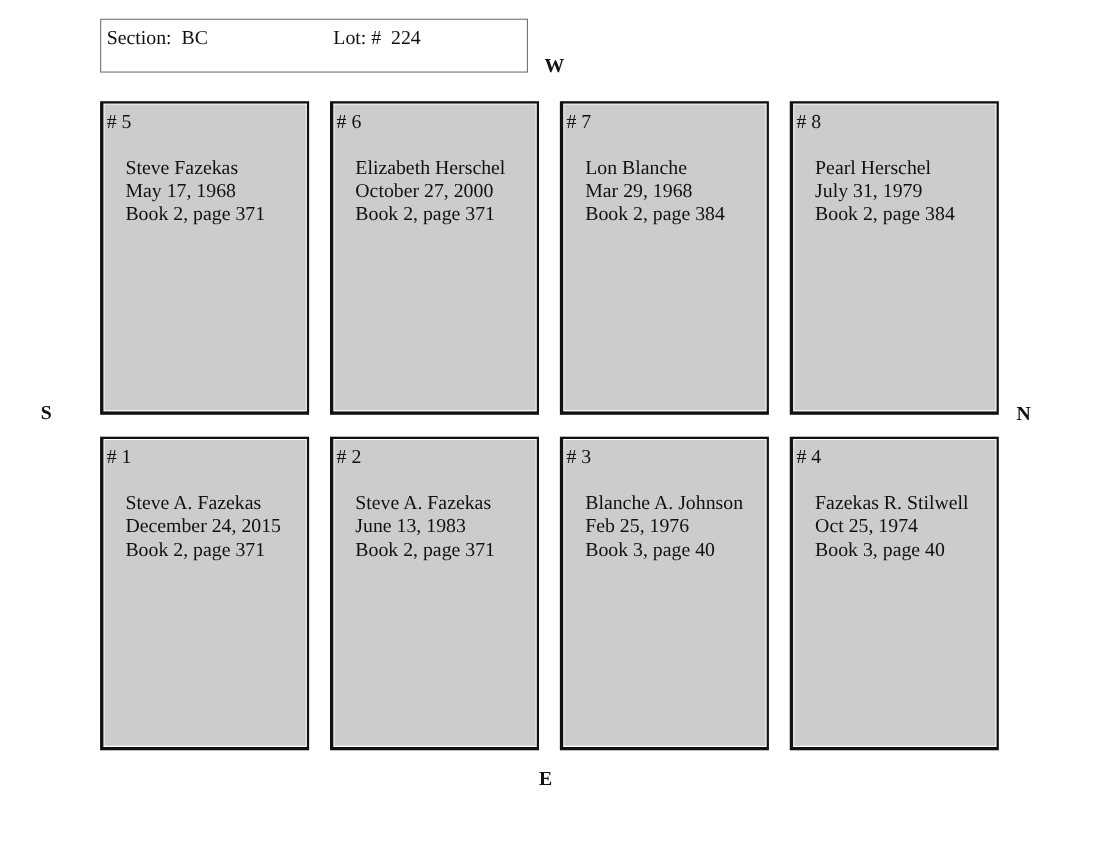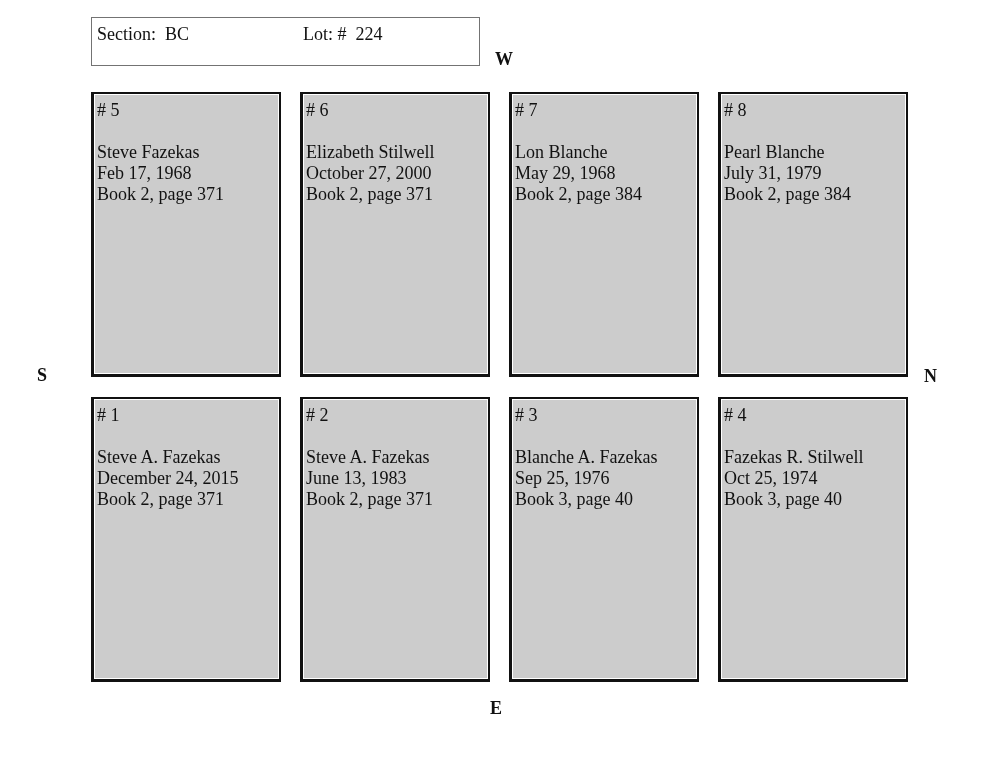--- a/index.html
+++ b/index.html
@@ -64,21 +64,21 @@
       font-size: 18px;
       line-height: 21px;
     }
     .plot-number {
       position: absolute;
       left: 3px;
       top: 6px;
     }
     .plot-info {
       position: absolute;
-      left: 3px;
+      left: 20px;
       top: 48px;
       white-space: nowrap;
     }
     .plot-info div { height: 21px; }
   </style>
 </head>
 <body>
 
 <div class="header-box">
   <span class="header-section">Section:  BC</span>
@@ -87,47 +87,47 @@
 
 <span class="compass compass-w">W</span>
 <span class="compass compass-s">S</span>
 <span class="compass compass-n">N</span>
 <span class="compass compass-e">E</span>
 
 <div class="plot" style="left:91px; top:92px;">
   <span class="plot-number"># 5</span>
   <div class="plot-info">
     <div>Steve Fazekas</div>
-    <div>Feb 17, 1968</div>
+    <div>May 17, 1968</div>
     <div>Book 2, page 371</div>
   </div>
 </div>
 
 <div class="plot" style="left:300px; top:92px;">
   <span class="plot-number"># 6</span>
   <div class="plot-info">
-    <div>Elizabeth Stilwell</div>
+    <div>Elizabeth Herschel</div>
     <div>October 27, 2000</div>
     <div>Book 2, page 371</div>
   </div>
 </div>
 
 <div class="plot" style="left:509px; top:92px;">
   <span class="plot-number"># 7</span>
   <div class="plot-info">
     <div>Lon Blanche</div>
-    <div>May 29, 1968</div>
+    <div>Mar 29, 1968</div>
     <div>Book 2, page 384</div>
   </div>
 </div>
 
 <div class="plot" style="left:718px; top:92px;">
   <span class="plot-number"># 8</span>
   <div class="plot-info">
-    <div>Pearl Blanche</div>
+    <div>Pearl Herschel</div>
     <div>July 31, 1979</div>
     <div>Book 2, page 384</div>
   </div>
 </div>
 
 <div class="plot" style="left:91px; top:397px;">
   <span class="plot-number"># 1</span>
   <div class="plot-info">
     <div>Steve A. Fazekas</div>
     <div>December 24, 2015</div>
@@ -140,22 +140,22 @@
   <div class="plot-info">
     <div>Steve A. Fazekas</div>
     <div>June 13, 1983</div>
     <div>Book 2, page 371</div>
   </div>
 </div>
 
 <div class="plot" style="left:509px; top:397px;">
   <span class="plot-number"># 3</span>
   <div class="plot-info">
-    <div>Blanche A. Fazekas</div>
-    <div>Sep 25, 1976</div>
+    <div>Blanche A. Johnson</div>
+    <div>Feb 25, 1976</div>
     <div>Book 3, page 40</div>
   </div>
 </div>
 
 <div class="plot" style="left:718px; top:397px;">
   <span class="plot-number"># 4</span>
   <div class="plot-info">
     <div>Fazekas R. Stilwell</div>
     <div>Oct 25, 1974</div>
     <div>Book 3, page 40</div>

